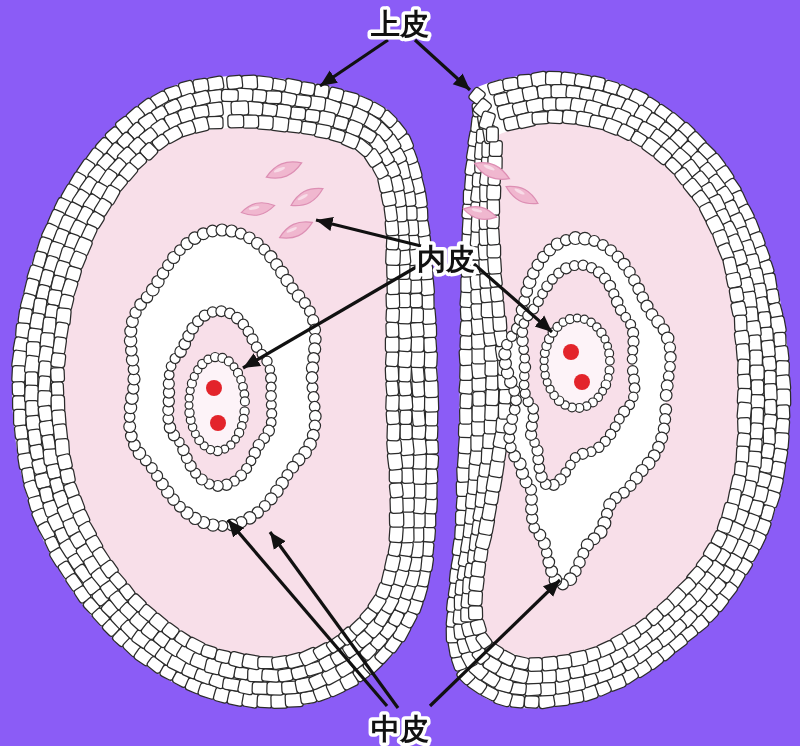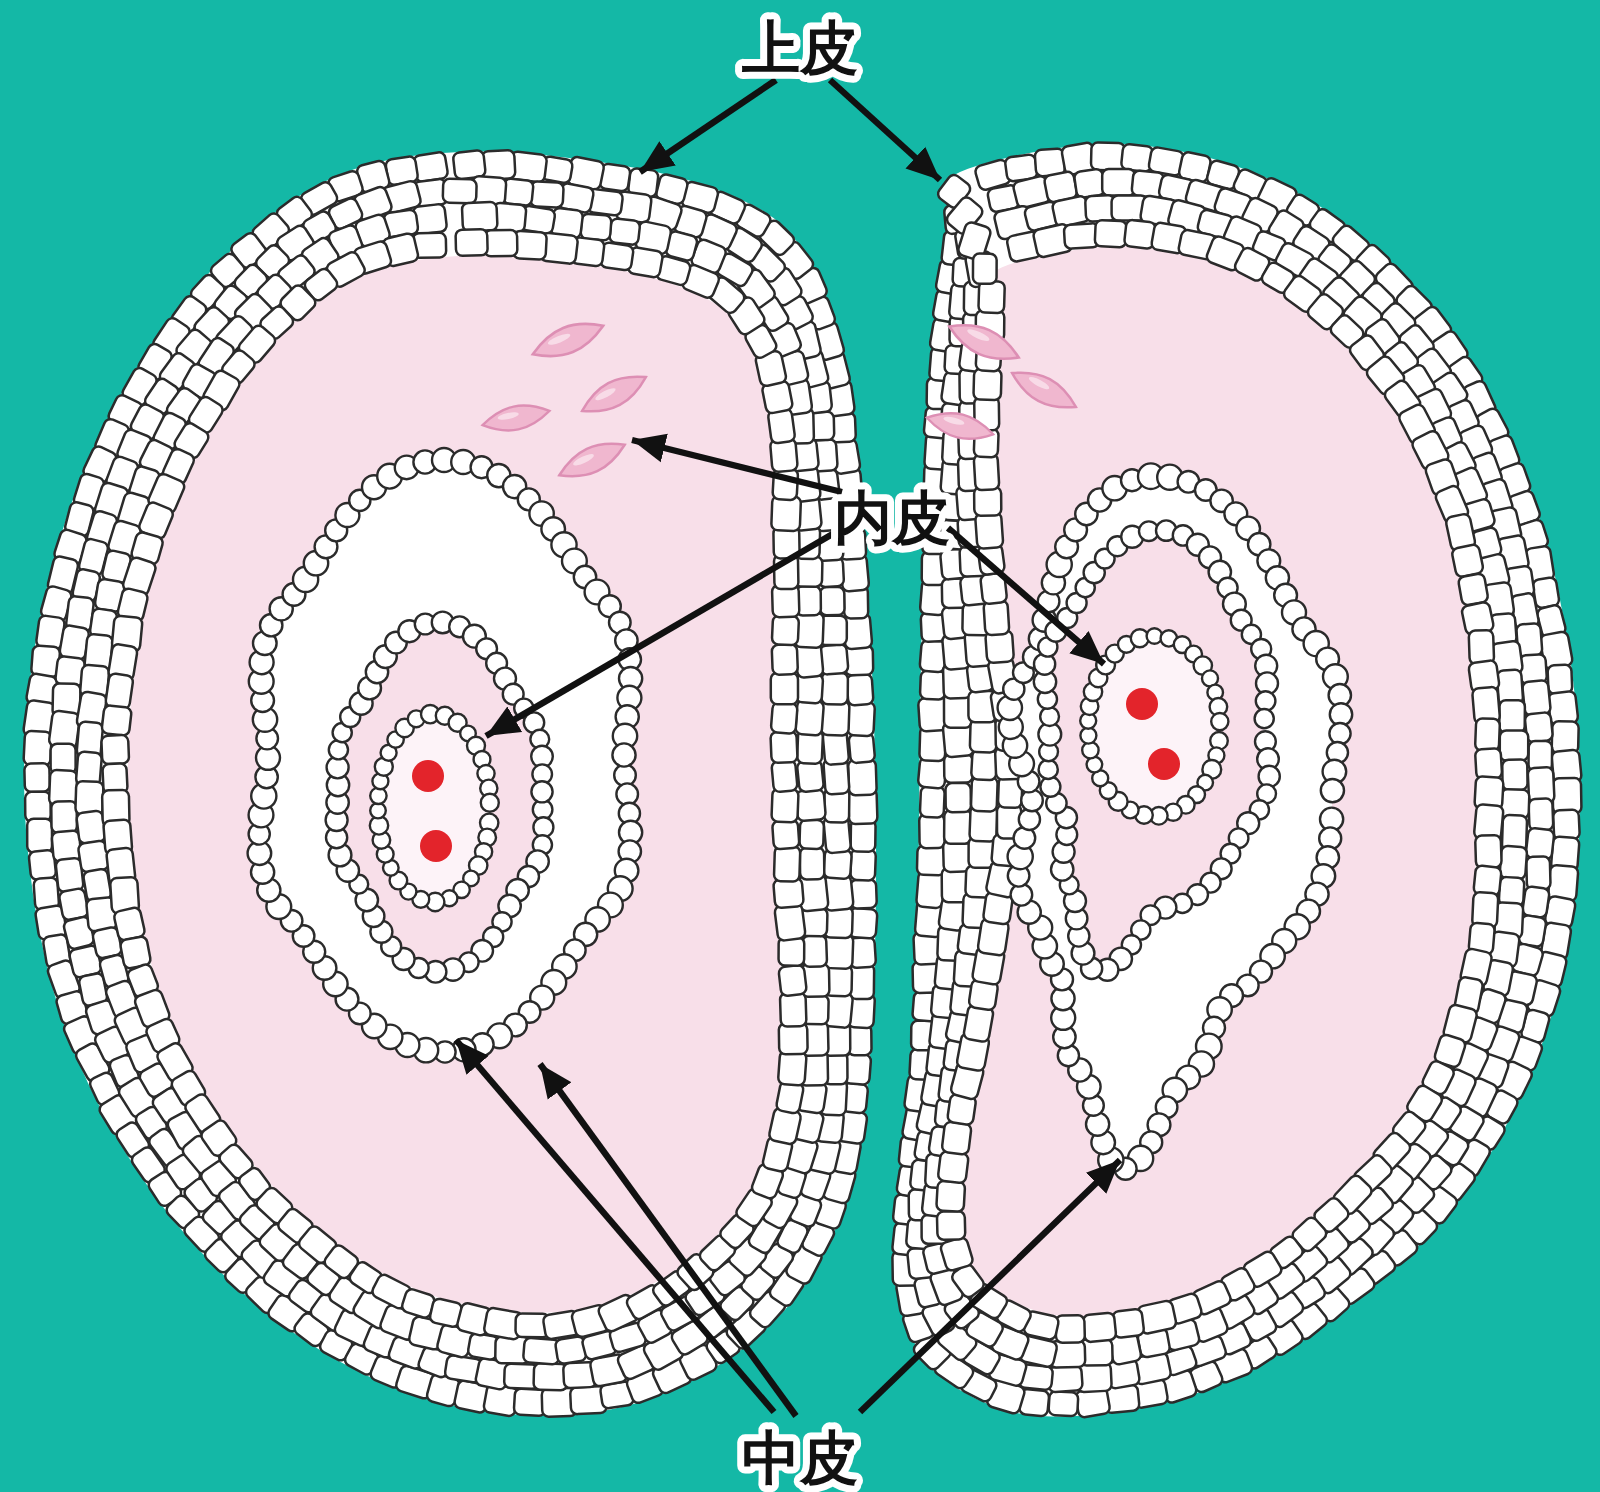--- a/index.html
+++ b/index.html
@@ -1,16 +1,16 @@
 <!DOCTYPE html>
 <html><head>
 <meta charset="utf-8">
 <style>
   html,body{margin:0;padding:0;background:#ffffff;}
-  .stage{position:relative;width:800px;height:746px;background:#14b8a6;overflow:hidden;
+  .stage{position:relative;width:800px;height:746px;background:#8b5cf6;overflow:hidden;
          font-family:"Liberation Sans","DejaVu Sans",sans-serif;}
   svg{display:block;}
   .lbl{font-family:"Liberation Sans","DejaVu Sans",sans-serif;
        font-size:29px;font-weight:600;fill:#111111;
        paint-order:stroke fill;stroke:#ffffff;stroke-width:7px;stroke-linejoin:round;}
 </style>
 </head>
 <body>
 
 <div class="stage">

